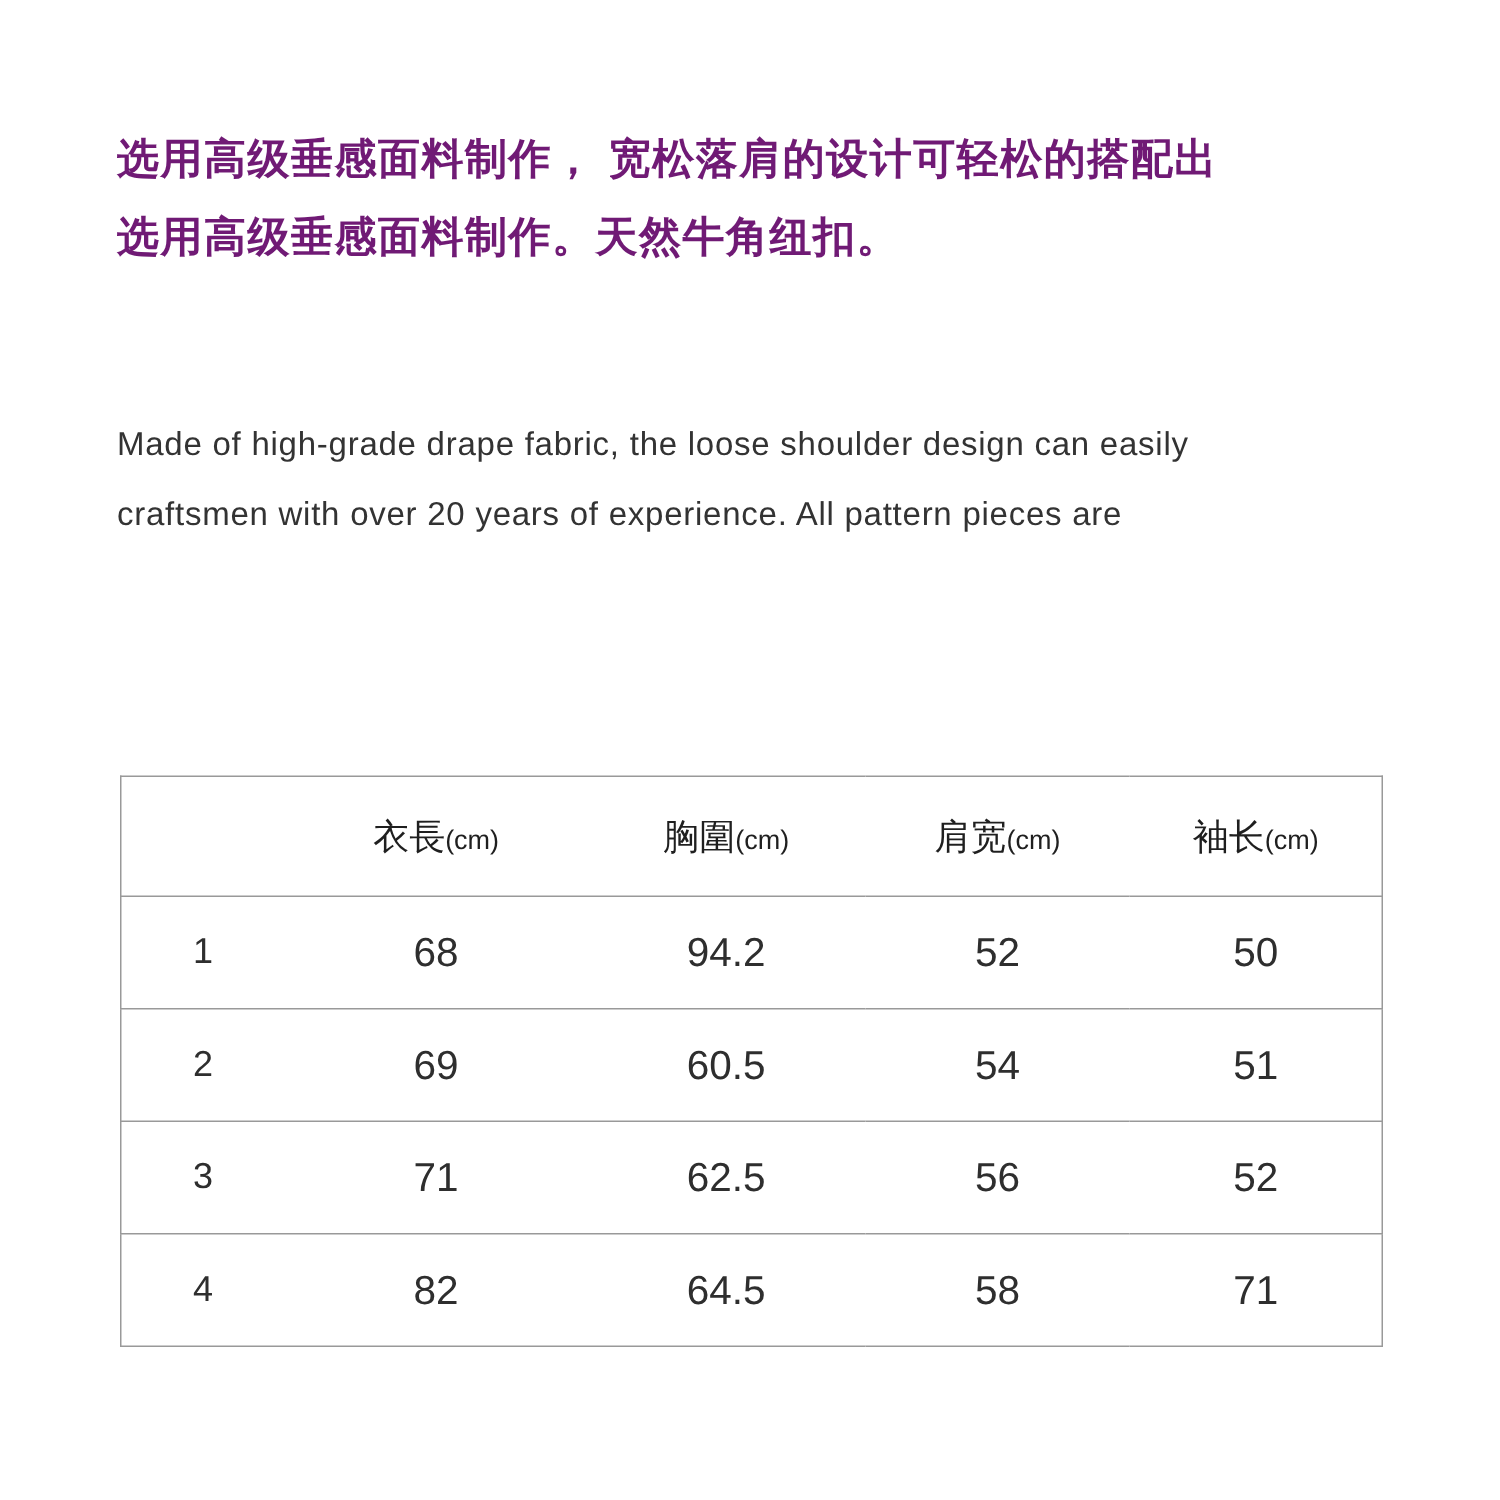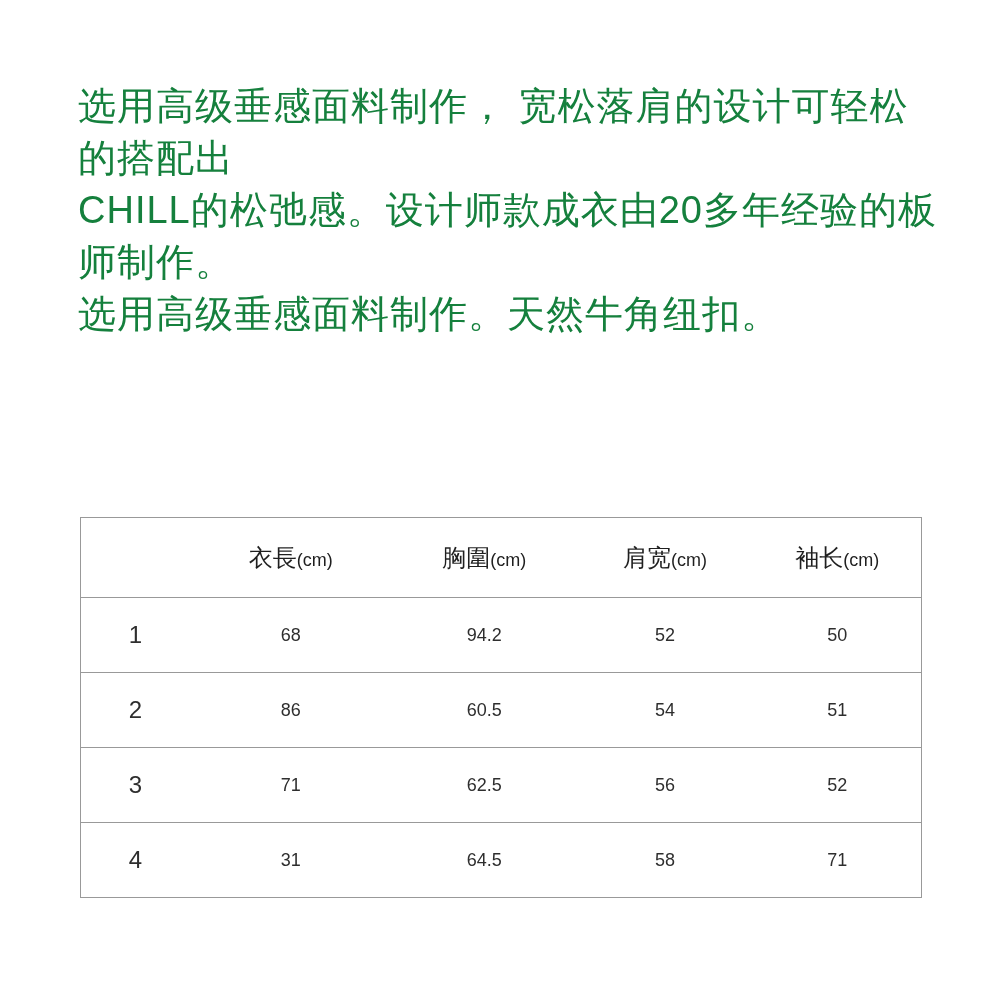--- a/index.html
+++ b/index.html
@@ -15,24 +15,24 @@
     background: #ffffff;
     overflow: hidden;
   }
 
   
   .desc-zh {
     position: absolute;
     left: 78px;
     top: 80px;
     width: 860px;
-    font-size: 38px;
+    font-size: 28px;
     line-height: 52px;
-    color: #15803d;
-    font-weight: 400;
+    color: #701a75;
+    font-weight: 700;
     letter-spacing: 1px;
   }
 
   
   .desc-en {
     position: absolute;
     left: 78px;
     top: 272px;
     width: 860px;
     font-size: 22px;
@@ -68,46 +68,47 @@
     font-size: 24px;
     font-weight: 500;
     color: #1f1f1f;
   }
   .size-table th .unit {
     font-size: 18px;
     font-weight: 400;
     color: #1f1f1f;
   }
   .size-table td {
-    font-size: 18px;
+    font-size: 27px;
     font-weight: 400;
     color: #2e2e2e;
   }
   .size-table td.row-num {
     font-size: 24px;
   }
 
   .col-num   { width: 13%; }
   .col-len   { width: 24%; }
   .col-chest { width: 22%; }
   .col-shoul { width: 21%; }
   .col-slv   { width: 20%; }
 </style>
 </head>
 <body>
 
 <div class="page">
 
   <div class="desc-zh">
     <div>选用高级垂感面料制作， 宽松落肩的设计可轻松的搭配出</div>
-    <div>CHILL的松弛感。设计师款成衣由20多年经验的板师制作。</div>
     <div>选用高级垂感面料制作。天然牛角纽扣。</div>
   </div>
 
   <div class="desc-en">
+    <div>Made of high-grade drape fabric, the loose shoulder design can easily</div>
+    <div>craftsmen with over 20 years of experience. All pattern pieces are</div>
   </div>
 
   <table class="size-table">
     <colgroup>
       <col class="col-num">
       <col class="col-len">
       <col class="col-chest">
       <col class="col-shoul">
       <col class="col-slv">
     </colgroup>
@@ -133,35 +134,35 @@
     <tbody>
       <tr>
         <td class="row-num">1</td>
         <td>68</td>
         <td>94.2</td>
         <td>52</td>
         <td>50</td>
       </tr>
       <tr>
         <td class="row-num">2</td>
-        <td>86</td>
+        <td>69</td>
         <td>60.5</td>
         <td>54</td>
         <td>51</td>
       </tr>
       <tr>
         <td class="row-num">3</td>
         <td>71</td>
         <td>62.5</td>
         <td>56</td>
         <td>52</td>
       </tr>
       <tr>
         <td class="row-num">4</td>
-        <td>31</td>
+        <td>82</td>
         <td>64.5</td>
         <td>58</td>
         <td>71</td>
       </tr>
     </tbody>
   </table>
 
 </div>
 
 </body></html>

